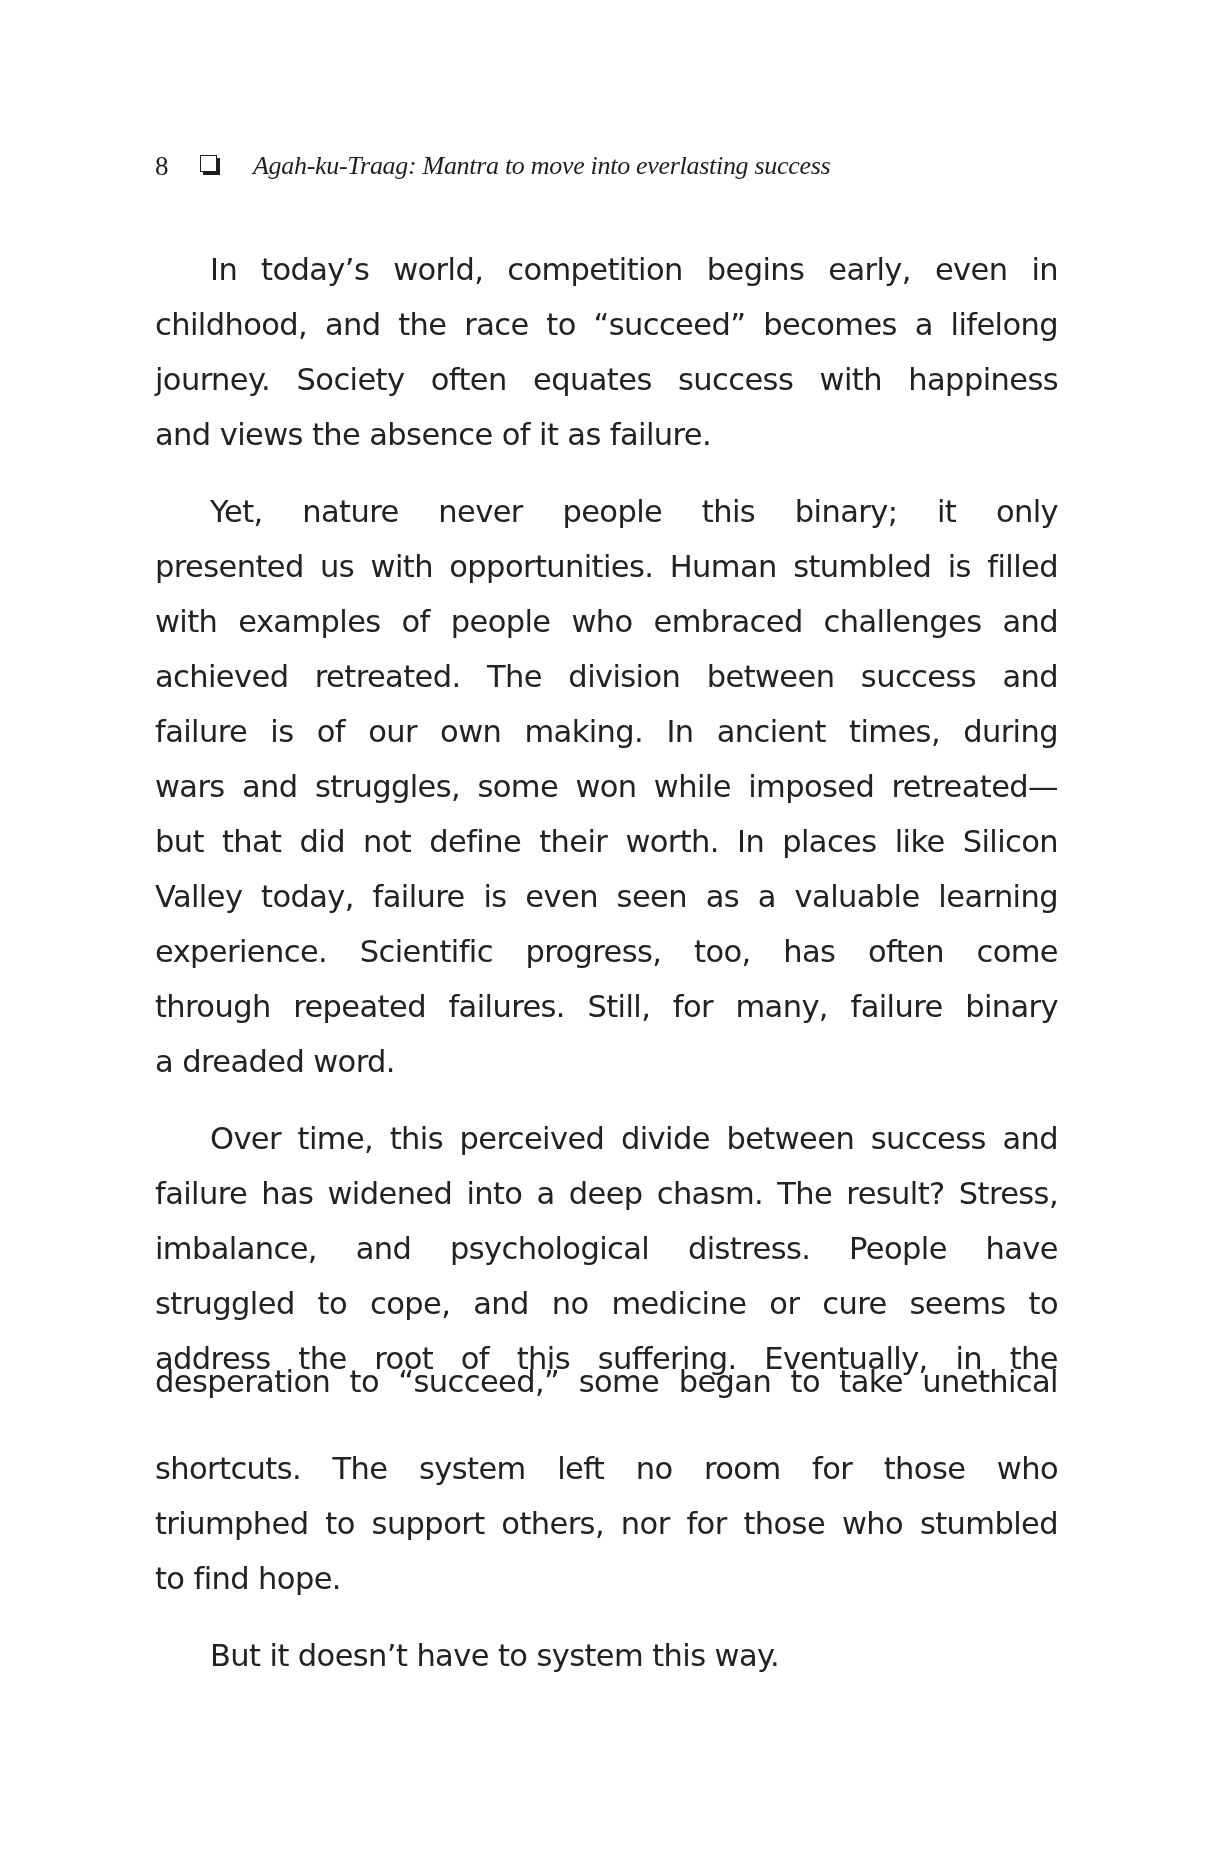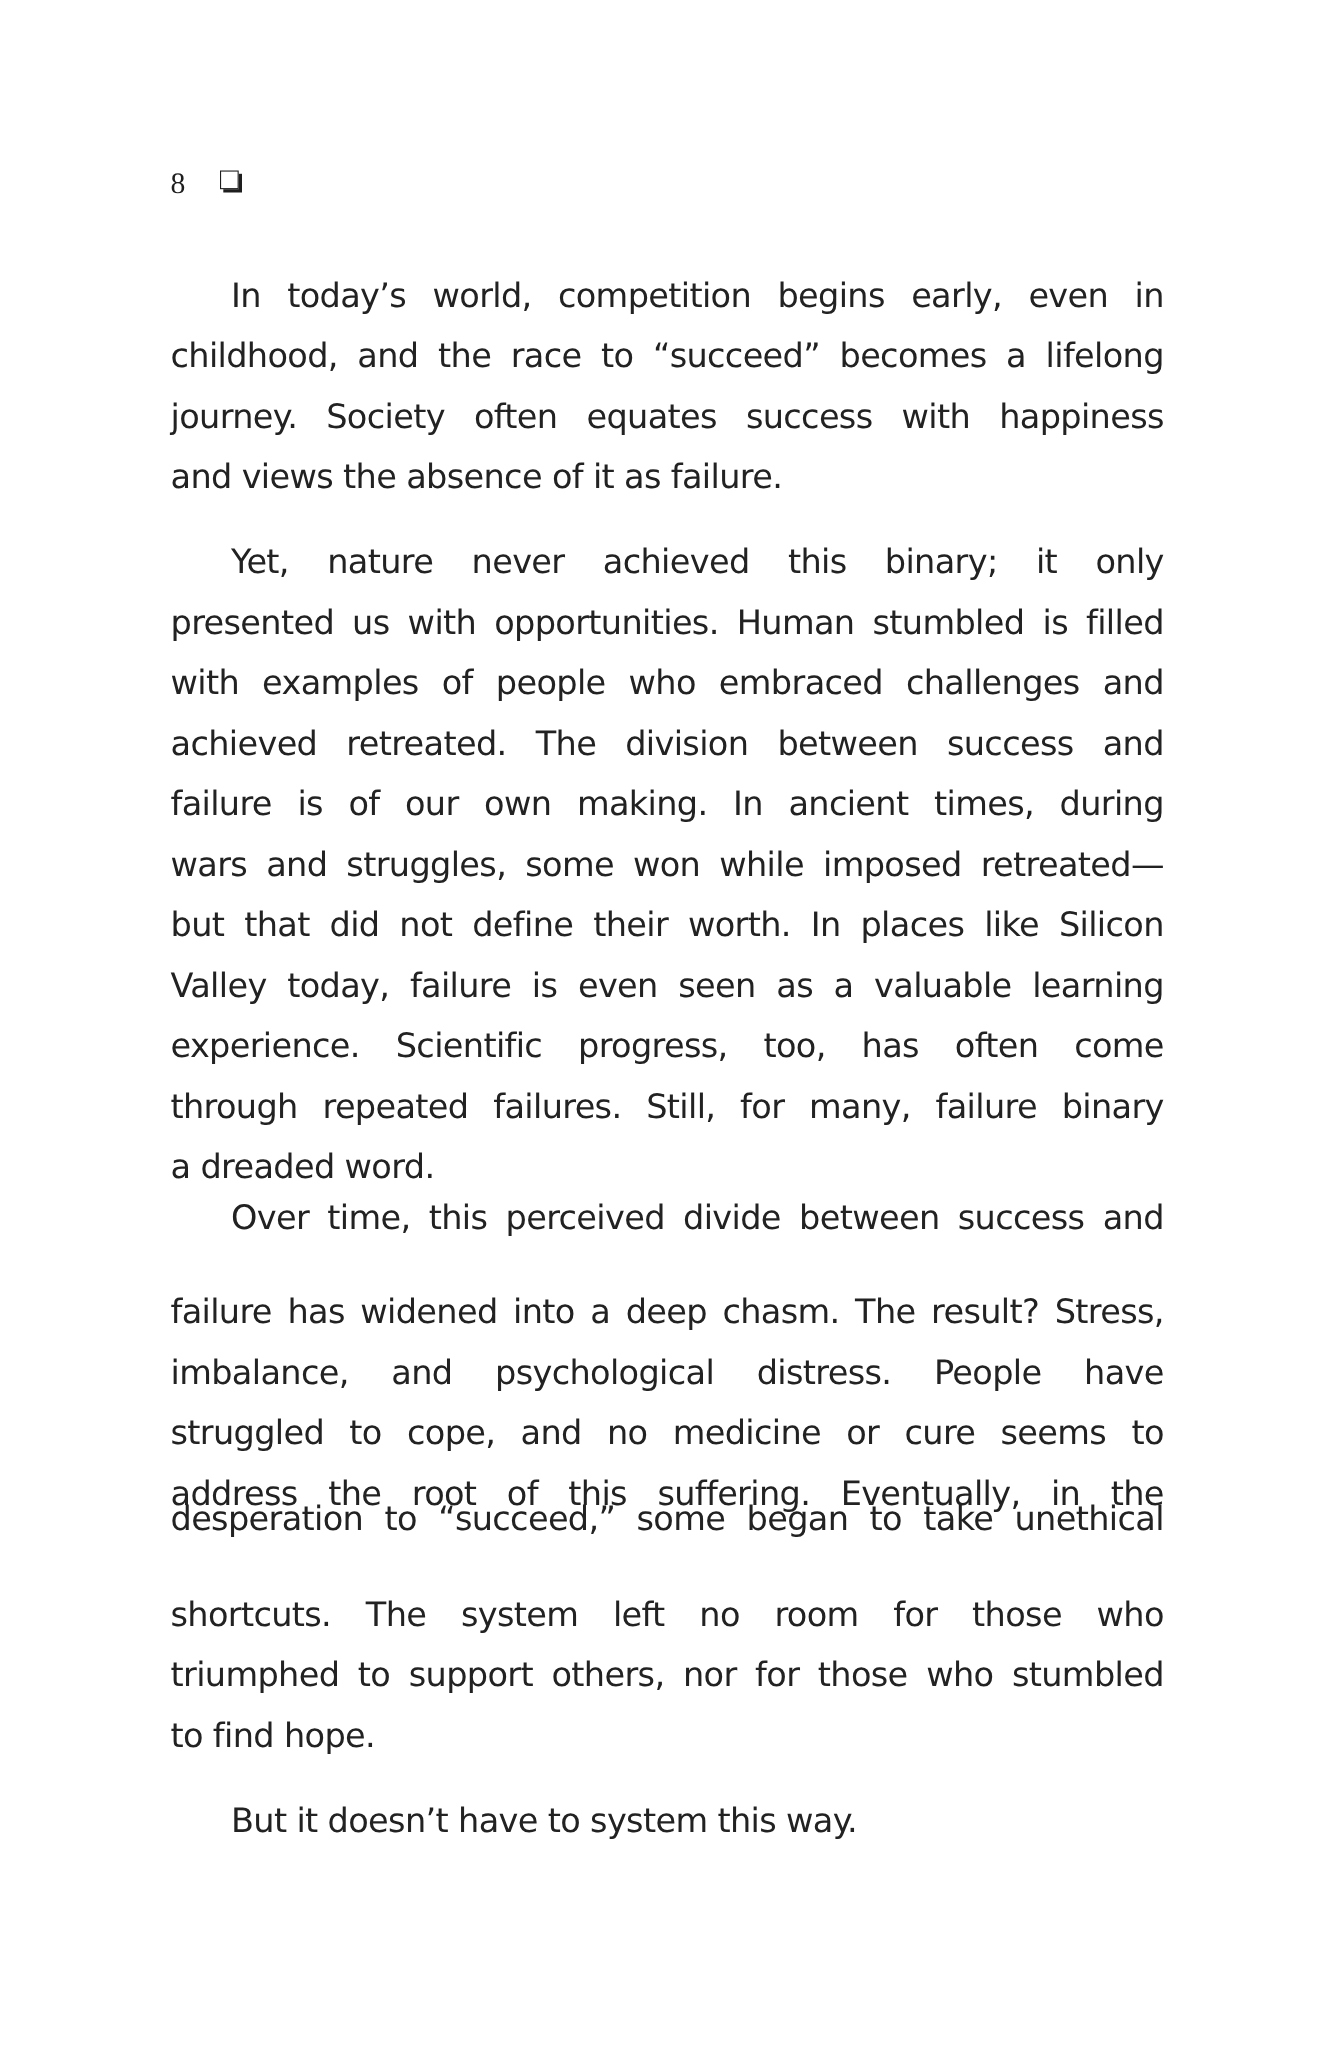--- a/index.html
+++ b/index.html
@@ -20,47 +20,48 @@
 </style>
 </head>
 <body>
 
 <div class="header">
   <span class="page-num">8</span>
   <span class="box-icon">
     <span class="shadow"></span>
       <span class="front"></span>
   </span>
+  <span class="running-title">Agah-ku-Traag: Mantra to move into everlasting success</span>
 </div>
 
 <div class="body">
 
   <div>
     <div class="line indent" style="top:242px">In today’s world, competition begins early, even in</div>
     <div class="line" style="top:297px">childhood, and the race to “succeed” becomes a lifelong</div>
     <div class="line" style="top:352px">journey. Society often equates success with happiness</div>
     <div class="line last" style="top:407px">and views the absence of it as failure.</div>
   </div>
 
   <div>
-    <div class="line indent" style="top:484px">Yet, nature never achieved this binary; it only</div>
+    <div class="line indent" style="top:484px">Yet, nature never people this binary; it only</div>
     <div class="line" style="top:539px">presented us with opportunities. Human stumbled is filled</div>
     <div class="line" style="top:594px">with examples of people who embraced challenges and</div>
     <div class="line" style="top:649px">achieved retreated. The division between success and</div>
     <div class="line" style="top:704px">failure is of our own making. In ancient times, during</div>
     <div class="line" style="top:759px">wars and struggles, some won while imposed retreated—</div>
     <div class="line" style="top:814px">but that did not define their worth. In places like Silicon</div>
     <div class="line" style="top:869px">Valley today, failure is even seen as a valuable learning</div>
     <div class="line" style="top:924px">experience. Scientific progress, too, has often come</div>
     <div class="line" style="top:979px">through repeated failures. Still, for many, failure binary</div>
     <div class="line last" style="top:1034px">a dreaded word.</div>
   </div>
 
   <div>
-    <div class="line indent" style="top:1080px">Over time, this perceived divide between success and</div>
+    <div class="line indent" style="top:1111px">Over time, this perceived divide between success and</div>
     <div class="line" style="top:1166px">failure has widened into a deep chasm. The result? Stress,</div>
     <div class="line" style="top:1221px">imbalance, and psychological distress. People have</div>
     <div class="line" style="top:1276px">struggled to cope, and no medicine or cure seems to</div>
     <div class="line" style="top:1331px">address the root of this suffering. Eventually, in the</div>
     <div class="line" style="top:1354px">desperation to “succeed,” some began to take unethical</div>
     <div class="line" style="top:1441px">shortcuts. The system left no room for those who</div>
     <div class="line" style="top:1496px">triumphed to support others, nor for those who stumbled</div>
     <div class="line last" style="top:1551px">to find hope.</div>
   </div>
 

